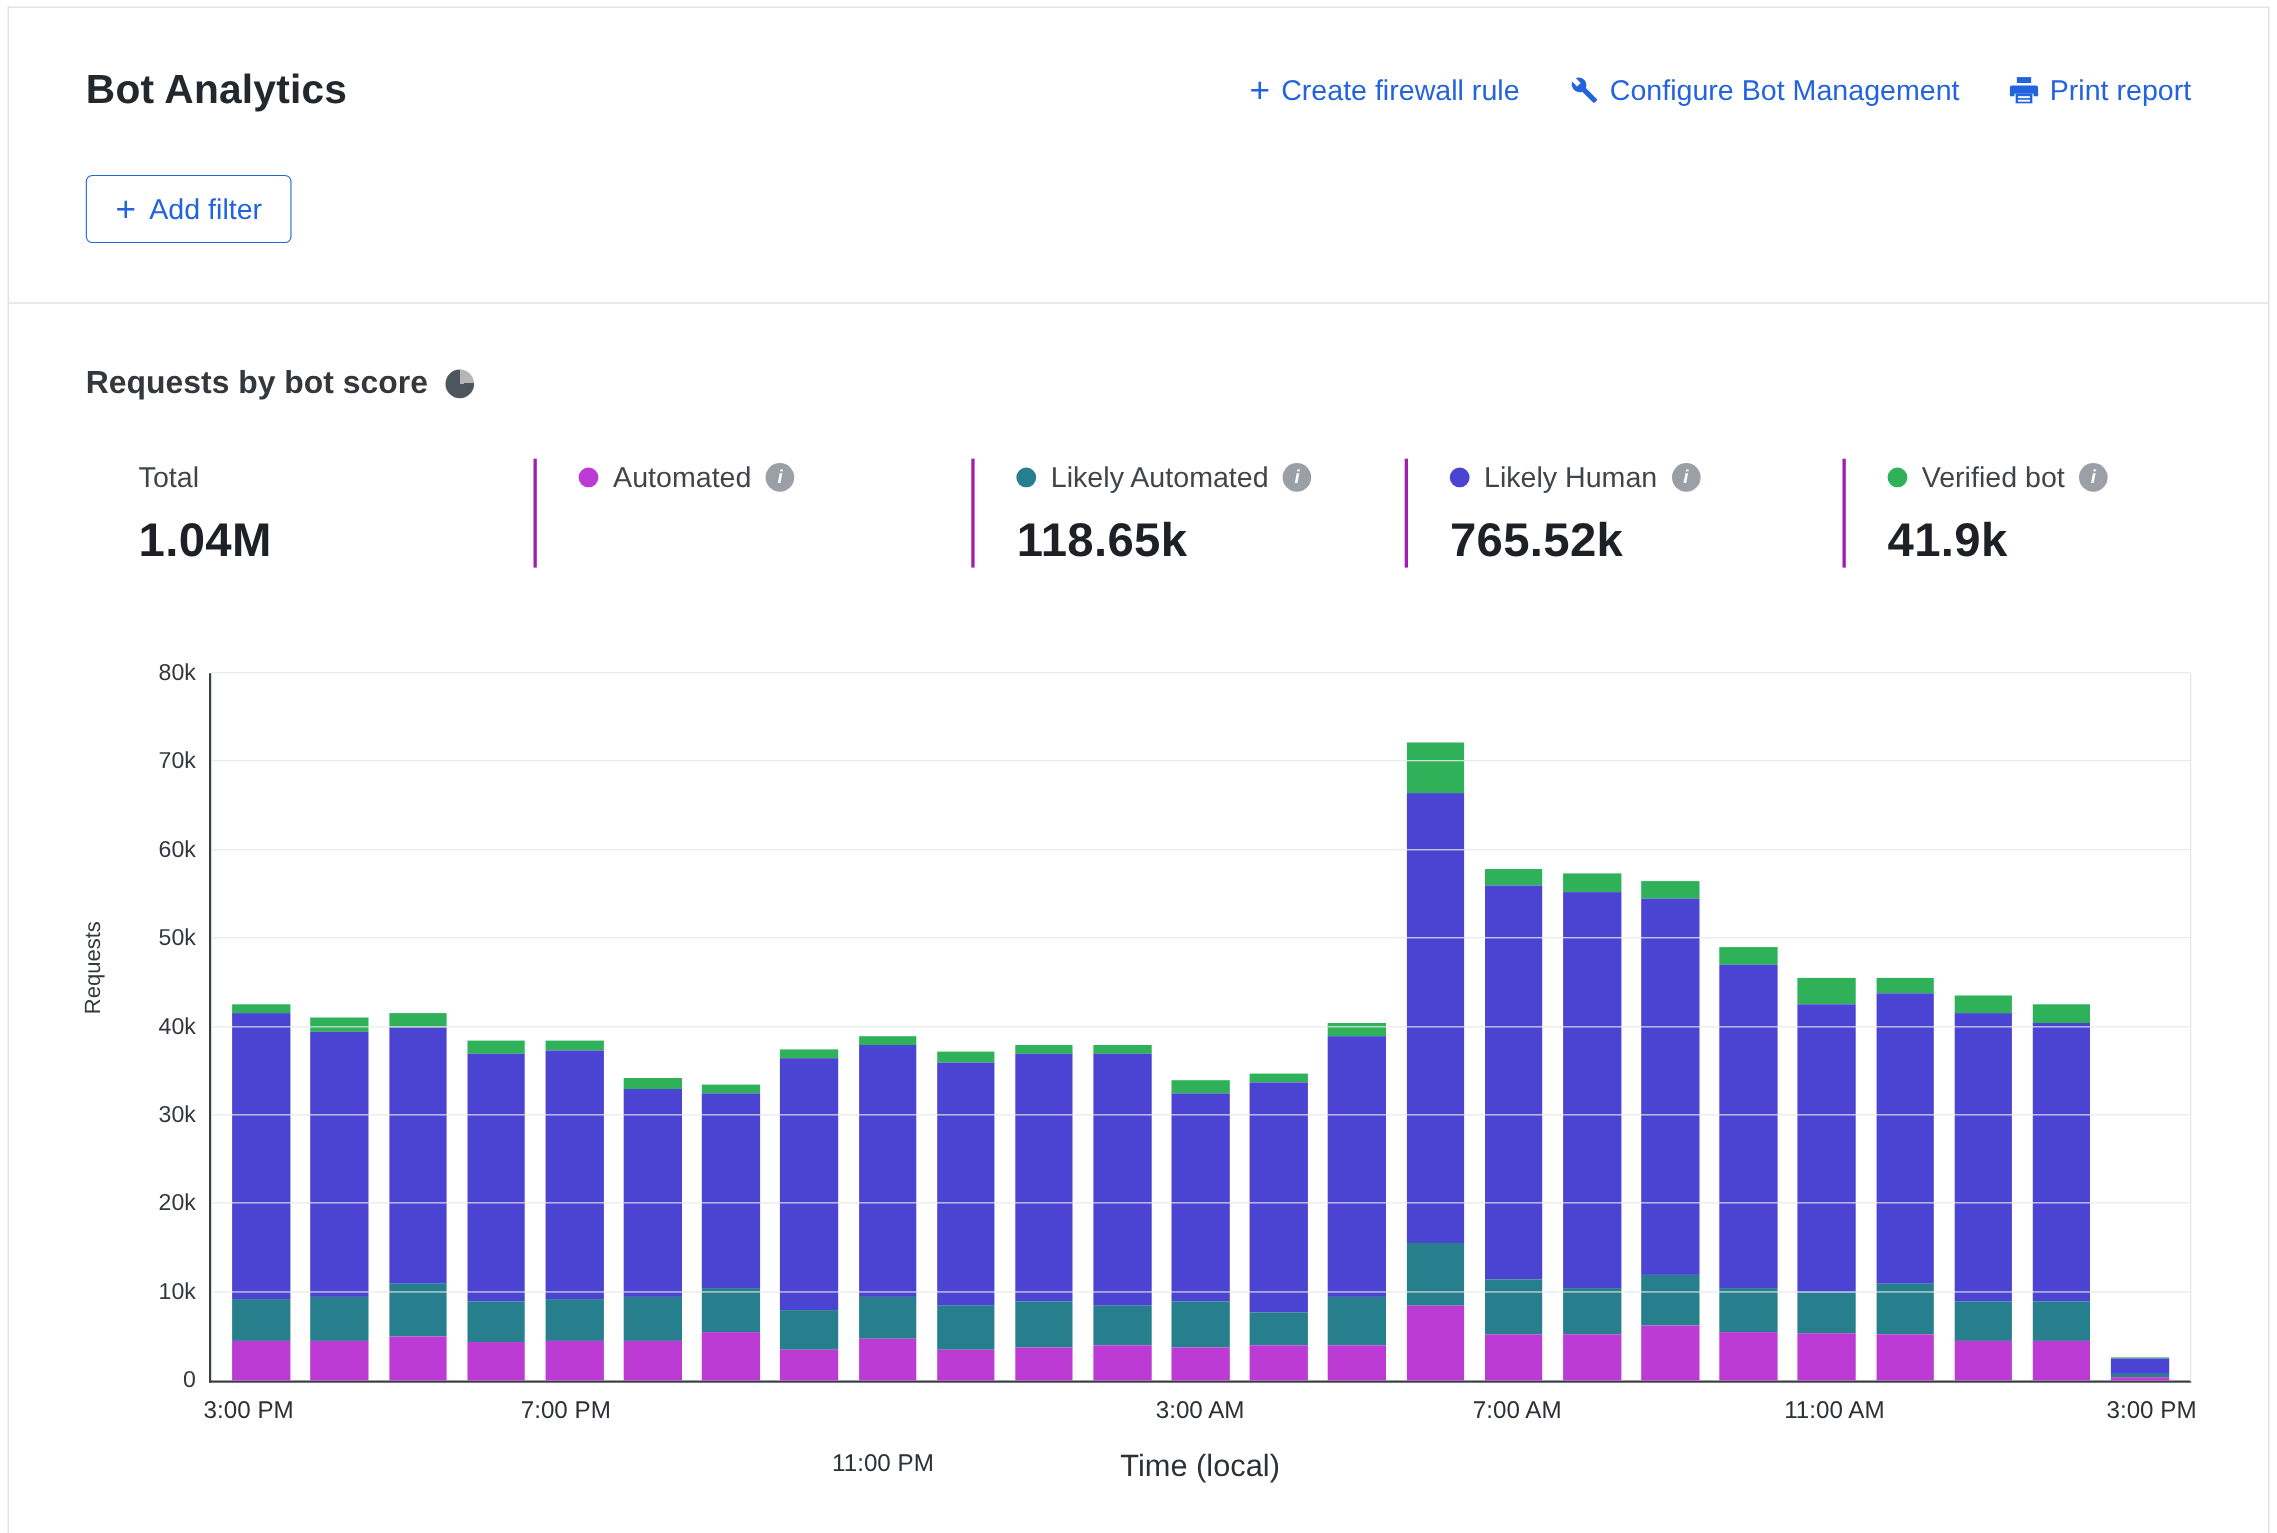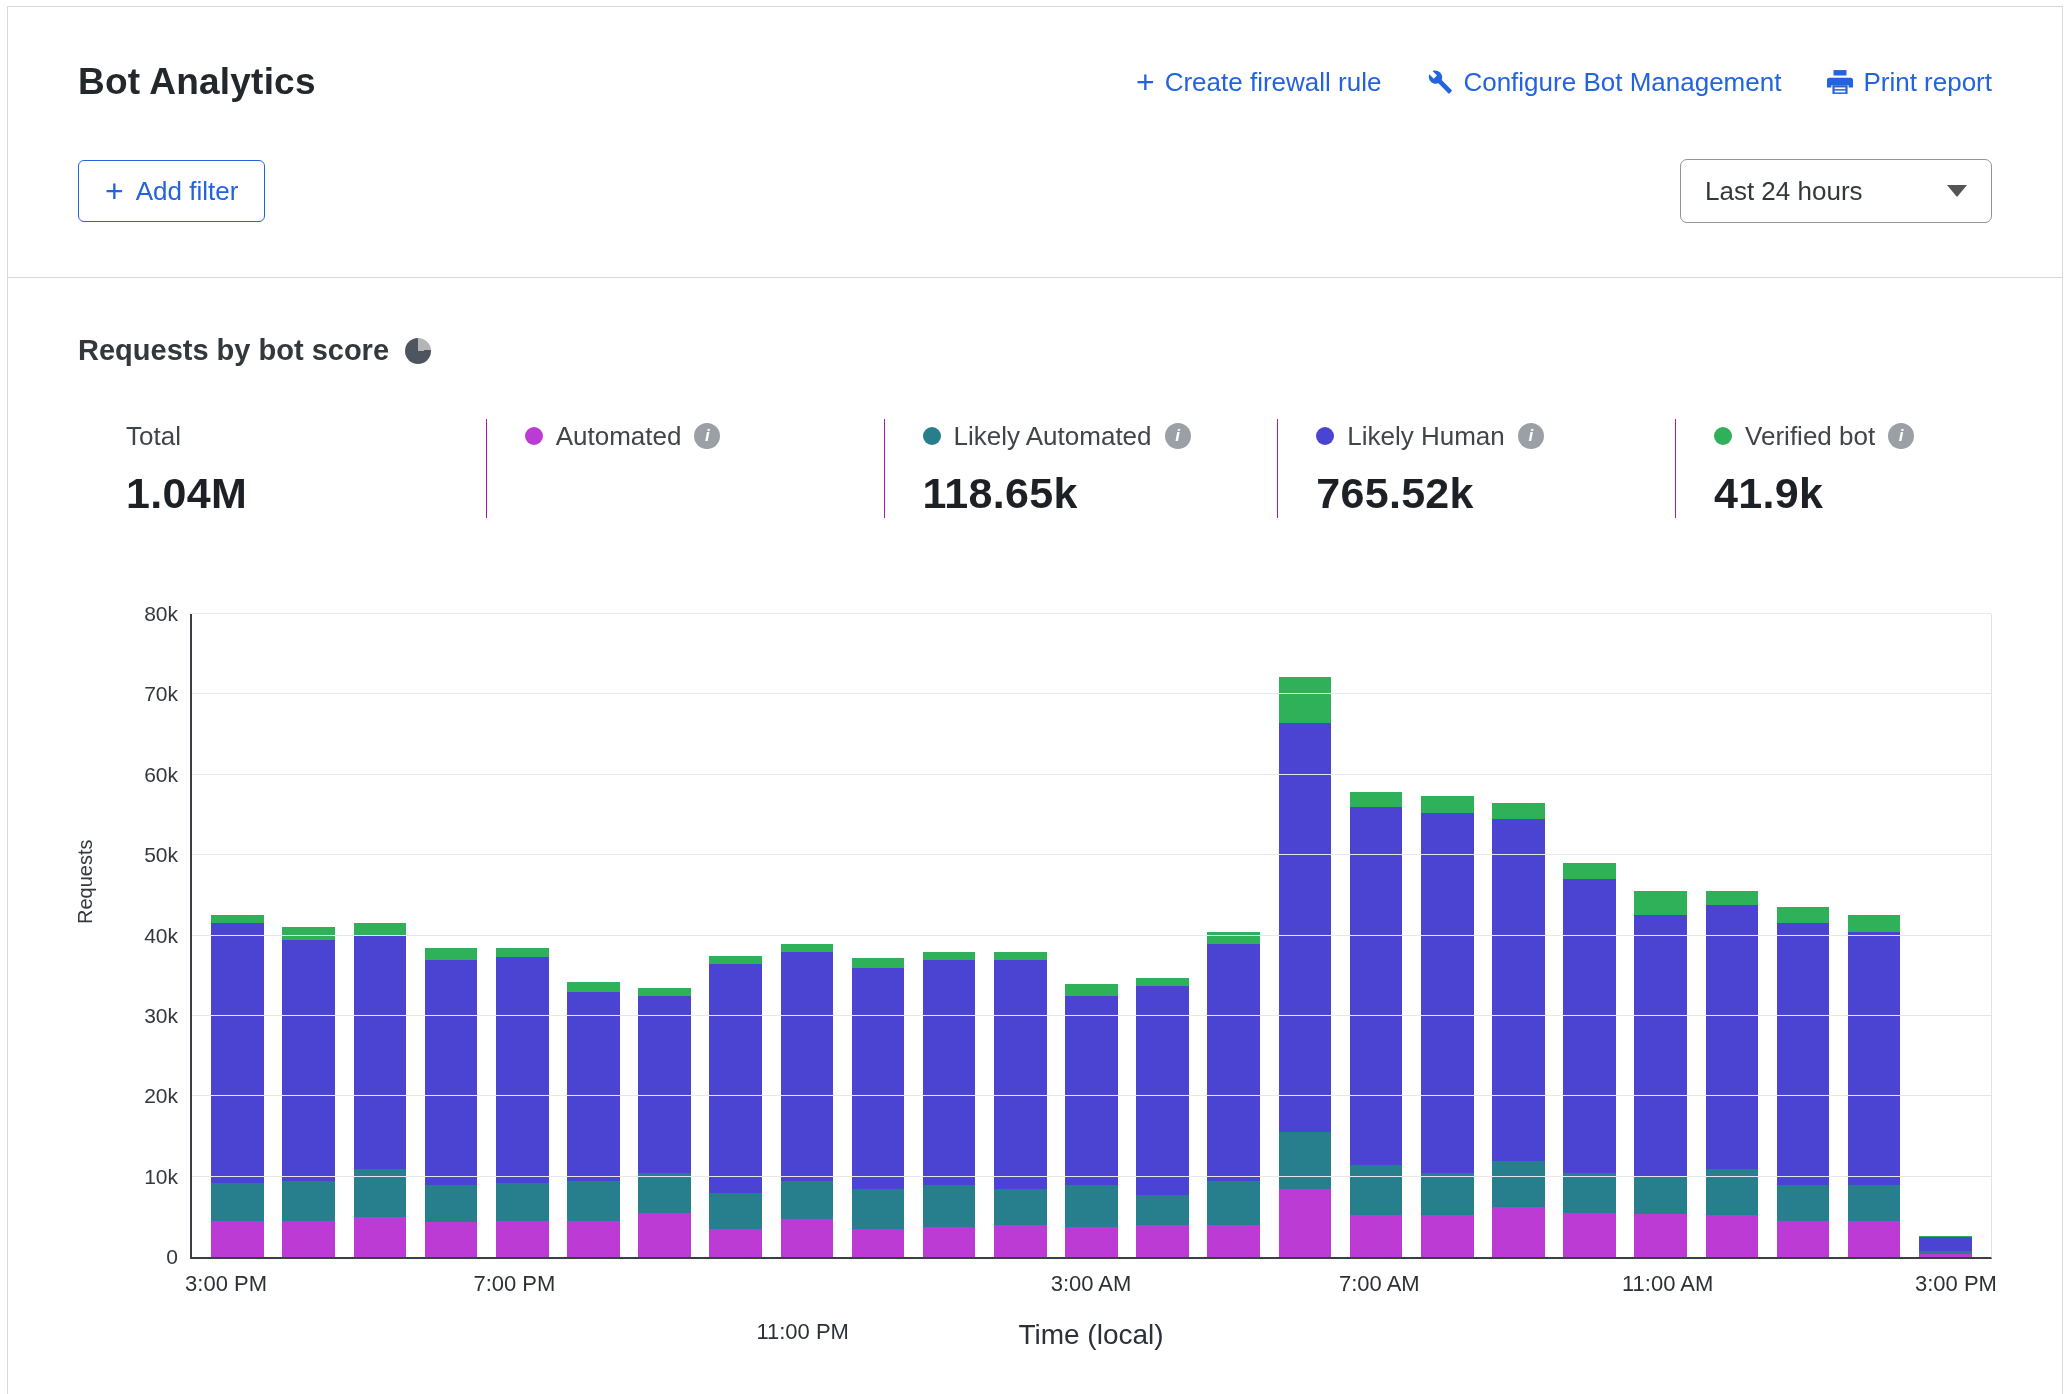--- a/index.html
+++ b/index.html
@@ -25,21 +25,21 @@
 
   
   .card-body { padding:56px 70px 0; }
   .section-title-row { display:flex; align-items:center; gap:16px; }
   .section-title { font-size:29px; font-weight:700; color:#33383d; }
   .pie-icon { width:26px; height:26px; border-radius:50%;
       background:conic-gradient(from 0deg, #b5b5b5 0 85deg, #4d565e 85deg 360deg); }
 
   .stats-row { display:flex; margin-top:52px; }
   .stat { padding-right:30px;margin-left:48px; }
-  .stat + .stat { border-left:1px solid #a21caf; padding-left:38px; }
+  .stat + .stat { border-left:3px solid #a21caf; padding-left:38px; }
   .stat-0 { width:372px; }
   .stat-1 { width:410px; } .stat-2 { width:405px; } .stat-3 { width:410px; } .stat-4 { width:370px; }
   .stat-label-row { display:flex; align-items:center; gap:13px; font-size:26px; color:#40454a; height:34px; }
   .dot { width:18px; height:18px; border-radius:50%; flex:0 0 auto; }
   .info-icon { width:26px; height:26px; border-radius:50%; background:#9aa0a6; color:#fff; font-size:17px; font-weight:700;
       display:flex; align-items:center; justify-content:center; font-style:italic; }
   .stat-value { margin-top:16px; font-size:43px; font-weight:700; color:#1d2125; letter-spacing:0.3px; }
 
   
   .chart-wrap { position:relative; margin-top:96px; }
@@ -91,24 +91,20 @@
             </span>
             <span>Print report</span>
           </a>
         </div>
       </div>
       <div class="filter-row">
         <button class="add-filter-btn">
           <span class="plus-glyph">+</span>
           <span>Add filter</span>
         </button>
-        <div class="dropdown">
-          <span>Last 24 hours</span>
-          <span class="chevron"></span>
-        </div>
       </div>
     </div>
 
     <div class="card-body">
       <div class="section-title-row">
         <div class="section-title">Requests by bot score</div>
         <span class="pie-icon"></span>
       </div>
 
       <div class="stats-row">

